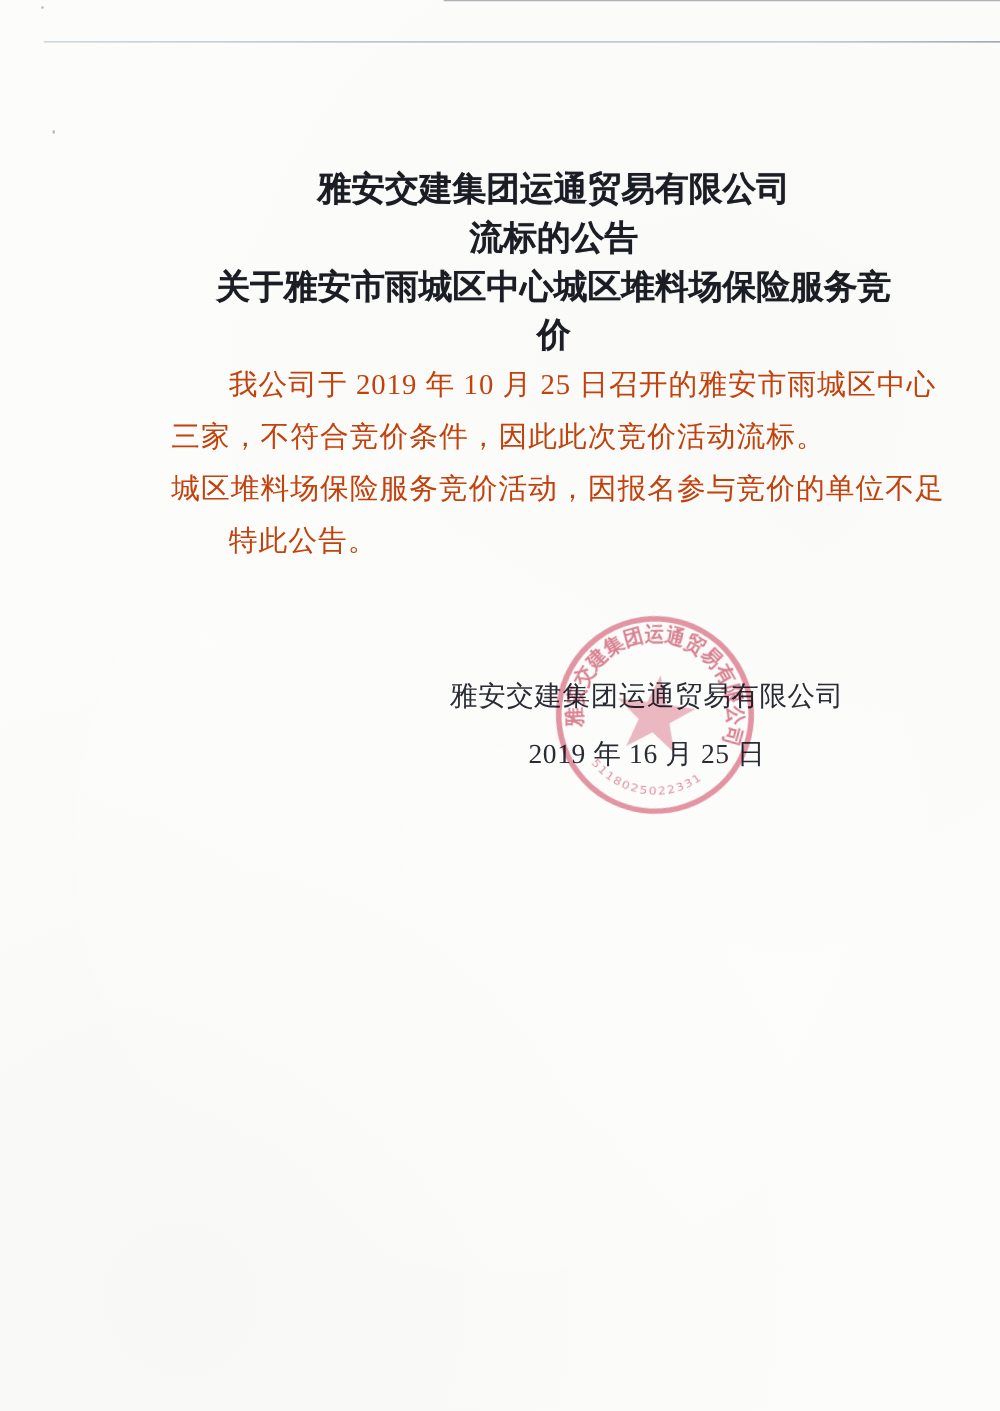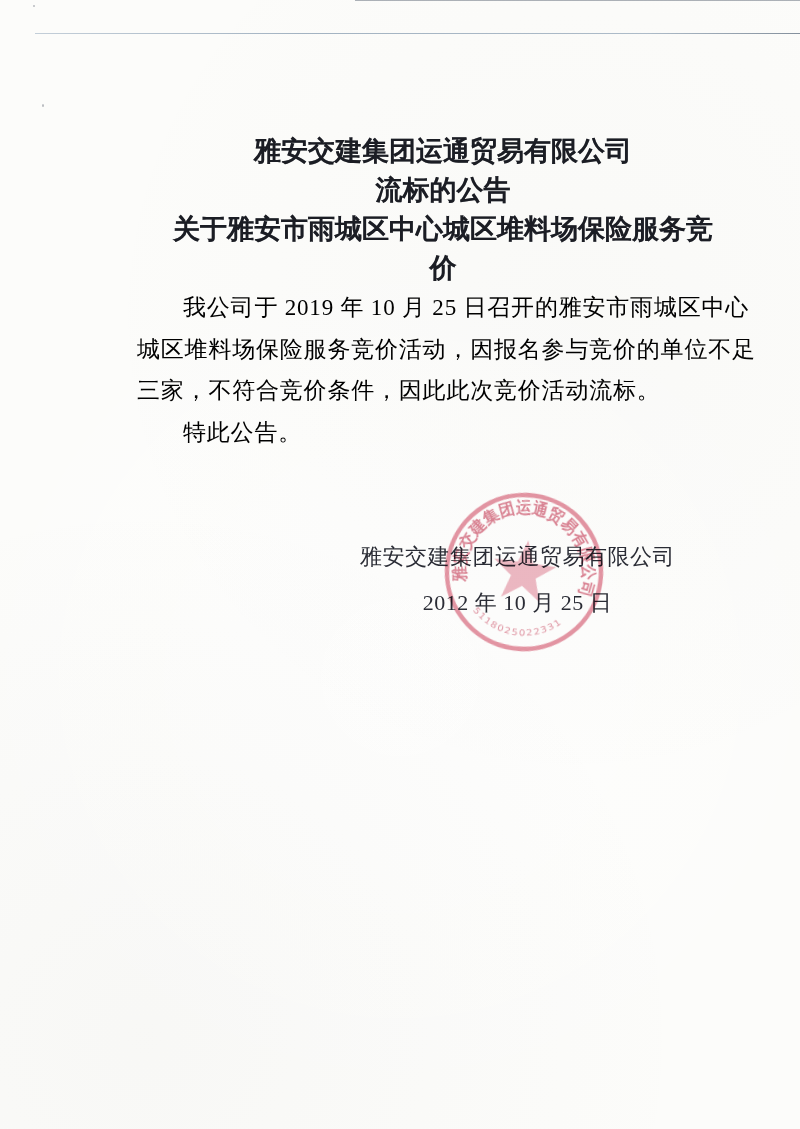--- a/index.html
+++ b/index.html
@@ -33,21 +33,21 @@
     font-size: 27px; font-weight: 700;
     line-height: 39px;
     color: #1b1d24;
     letter-spacing: 0;
     text-shadow: 0 0 .6px rgba(27,29,36,.55);
   }
   .doc-body {
     position: absolute; top: 287px; left: 137px; width: 574px;
     font-size: 23px; line-height: 41.5px;
     letter-spacing: .8px;
-    color: #000000;
+    color: #c2410c;
   }
   .doc-body .line { white-space: nowrap; }
   .doc-body .indent { text-indent: 2em; }
 
   .signature {
     position: absolute; top: 534px; left: 360px; width: 315px;
     text-align: center;
     font-size: 22px; line-height: 46px;
     color: #2a2c35; letter-spacing: .5px;
     z-index: 2;
@@ -84,28 +84,28 @@
 <div class="speck speck2"></div>
 
 <div class="doc-title">
   <div>雅安交建集团运通贸易有限公司</div>
   <div>流标的公告</div>
   <div>关于雅安市雨城区中心城区堆料场保险服务竞价</div>
 </div>
 
 <div class="doc-body">
   <div class="line indent">我公司于 2019 年 10 月 25 日召开的雅安市雨城区中心</div>
+  <div class="line">三家，不符合竞价条件，因此此次竞价活动流标。</div>
   <div class="line">城区堆料场保险服务竞价活动，因报名参与竞价的单位不足</div>
-  <div class="line">三家，不符合竞价条件，因此此次竞价活动流标。</div>
   <div class="line indent">特此公告。</div>
 </div>
 
 <div class="signature">
   <div>雅安交建集团运通贸易有限公司</div>
-  <div>2012 年 10 月 25 日</div>
+  <div>2019 年 16 月 25 日</div>
 </div>
 
 <div class="seal">
   <svg viewBox="-85 -85 170 170" xmlns="http://www.w3.org/2000/svg">
     <defs>
       <path id="arcTop" d="M -56.4 17.2 A 59 59 0 1 1 56.4 17.2" fill="none"></path>
       <path id="arcBottom" d="M -48 42 A 64 64 0 0 0 48 42" fill="none"></path>
     </defs>
     <circle class="ring" cx="0" cy="0" r="77"></circle>
     <polygon class="star" transform="translate(0,1)" points="0,-33 -7.6,-10.5 -31.4,-10.2 -12.4,4.0 -19.4,26.7 0,13 19.4,26.7 12.4,4.0 31.4,-10.2 7.6,-10.5"></polygon>

